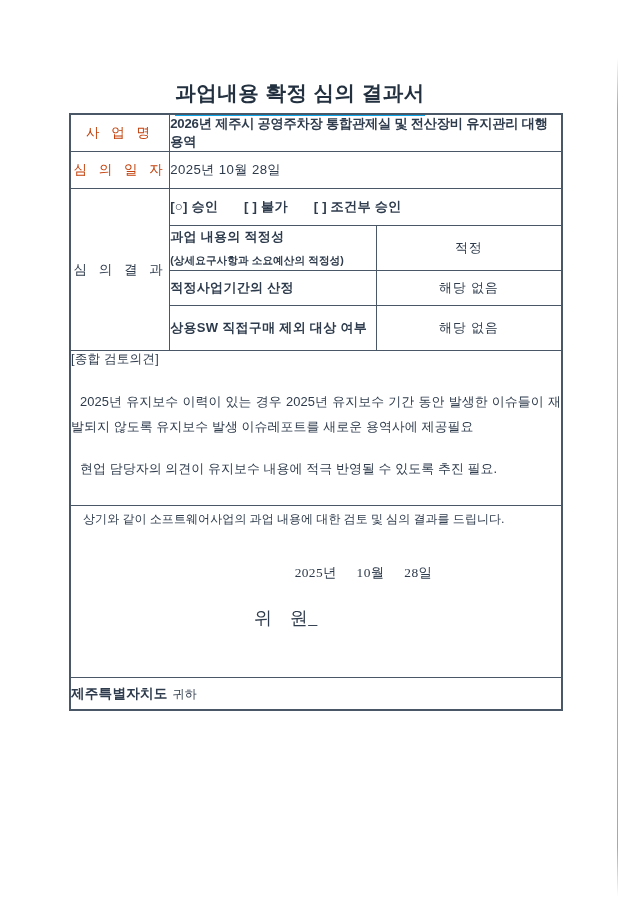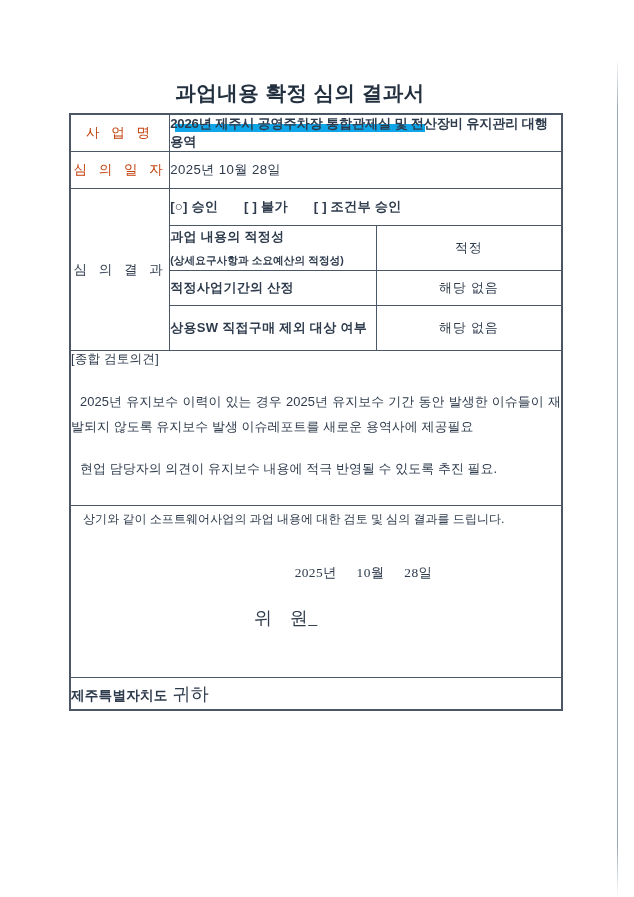--- a/index.html
+++ b/index.html
@@ -21,21 +21,21 @@
     background:linear-gradient(to bottom,rgba(140,160,180,0) 0%,rgba(120,142,165,.75) 6%,rgba(120,142,165,.75) 94%,rgba(140,160,180,0) 100%);
   }
 
   
   .doc-title{
     position:absolute;left:0;top:79px;width:590px;
     text-align:center;
     font-size:20.5px;font-weight:bold;letter-spacing:.5px;
     color:#22303f;
   }
-  .doc-title u{text-decoration:none;border-bottom:8px solid #0ea5e9;padding-bottom:20px;margin-left:10px;}
+  .doc-title u{text-decoration:none;border-bottom:2px solid #0ea5e9;padding-bottom:10px;margin-left:10px;}
 
   
   .sheet{
     position:absolute;left:69px;top:113px;width:492px;
     border:1.4px solid #4a5766;
     border-collapse:collapse;
   }
   .sheet table{width:100%;border-collapse:collapse;table-layout:fixed;}
   .sheet td{
     border:1px solid #4a5766;
@@ -98,21 +98,21 @@
   .closing .sign .sp{display:inline-block;width:12px;}
 
   
   .footer-row{padding:10px 9px 9px 7px;}
   .footer-row .org{
     font-family:"Liberation Serif","DejaVu Serif",serif;
     font-size:13.6px;font-weight:bold;letter-spacing:.2px;
   }
   .footer-row .hon{
     font-family:"Liberation Serif","DejaVu Serif",serif;
-    font-size:18px;letter-spacing:.2px;margin-left:5px;font-weight:normal;
+    font-size:12px;letter-spacing:.2px;margin-left:5px;font-weight:normal;
   }
 </style>
 </head>
 <body>
 
 <div class="page">
 
   <div class="scan-edge"></div>
 
   <div class="doc-title">

